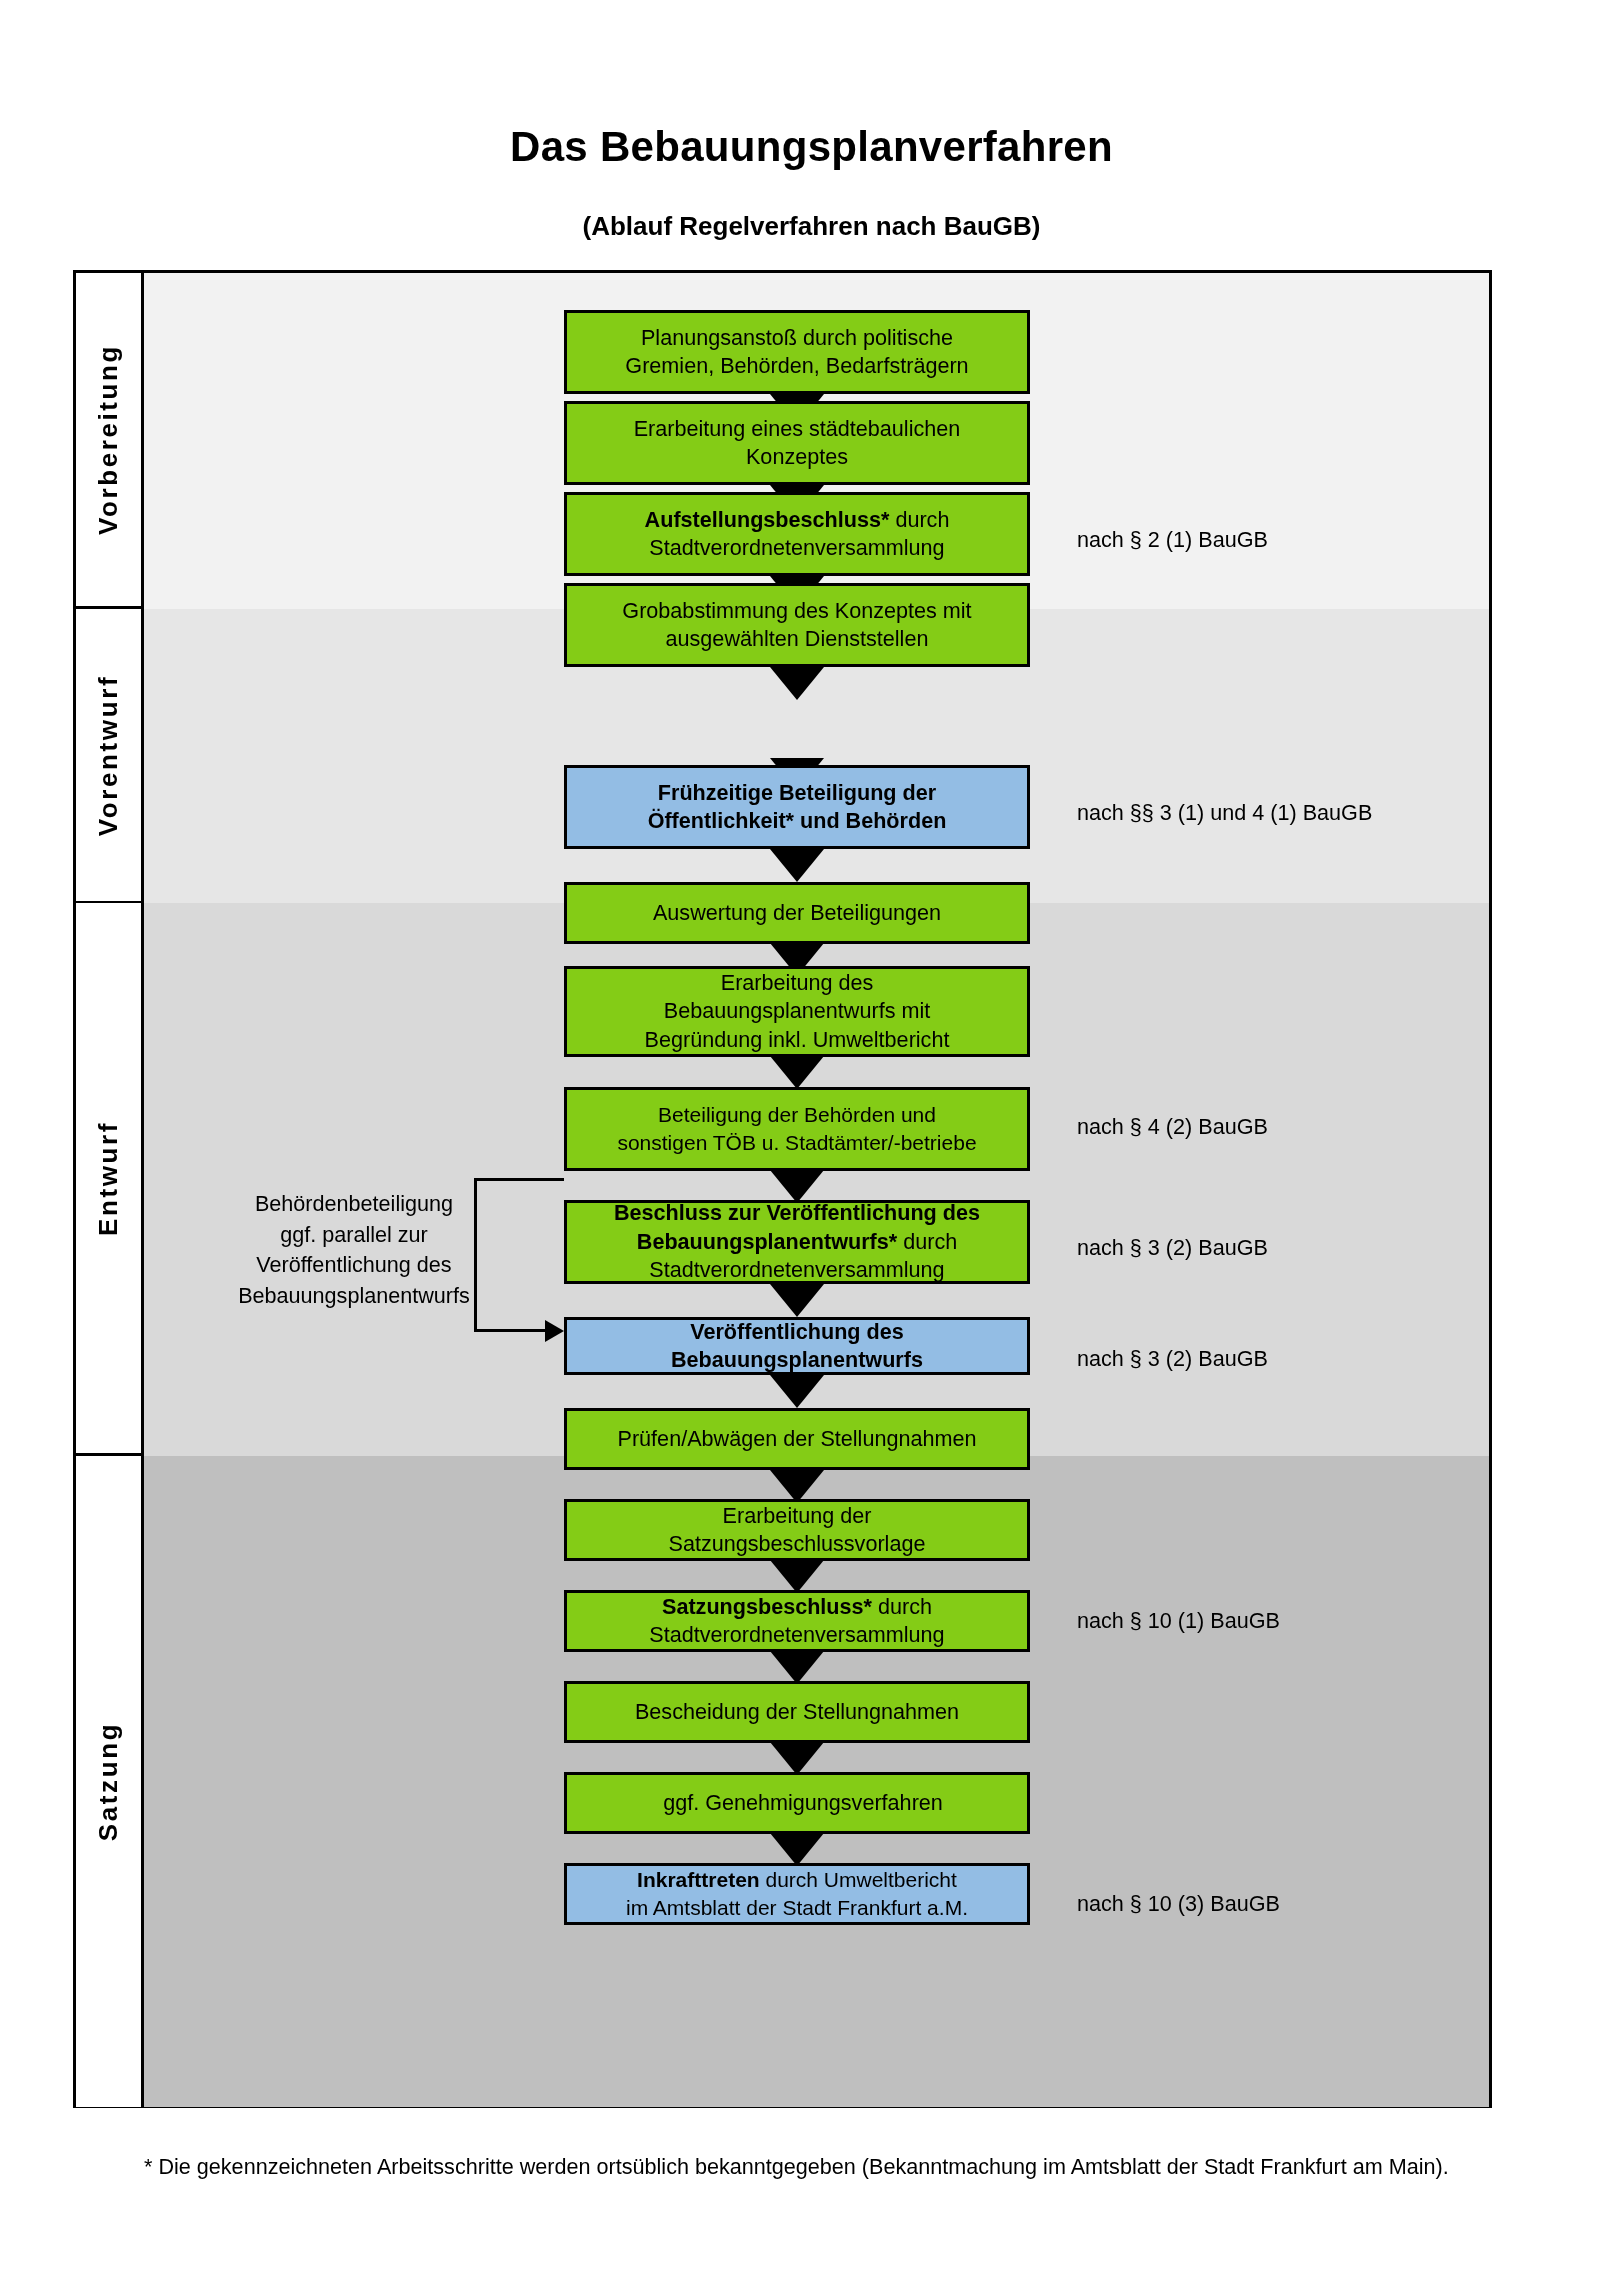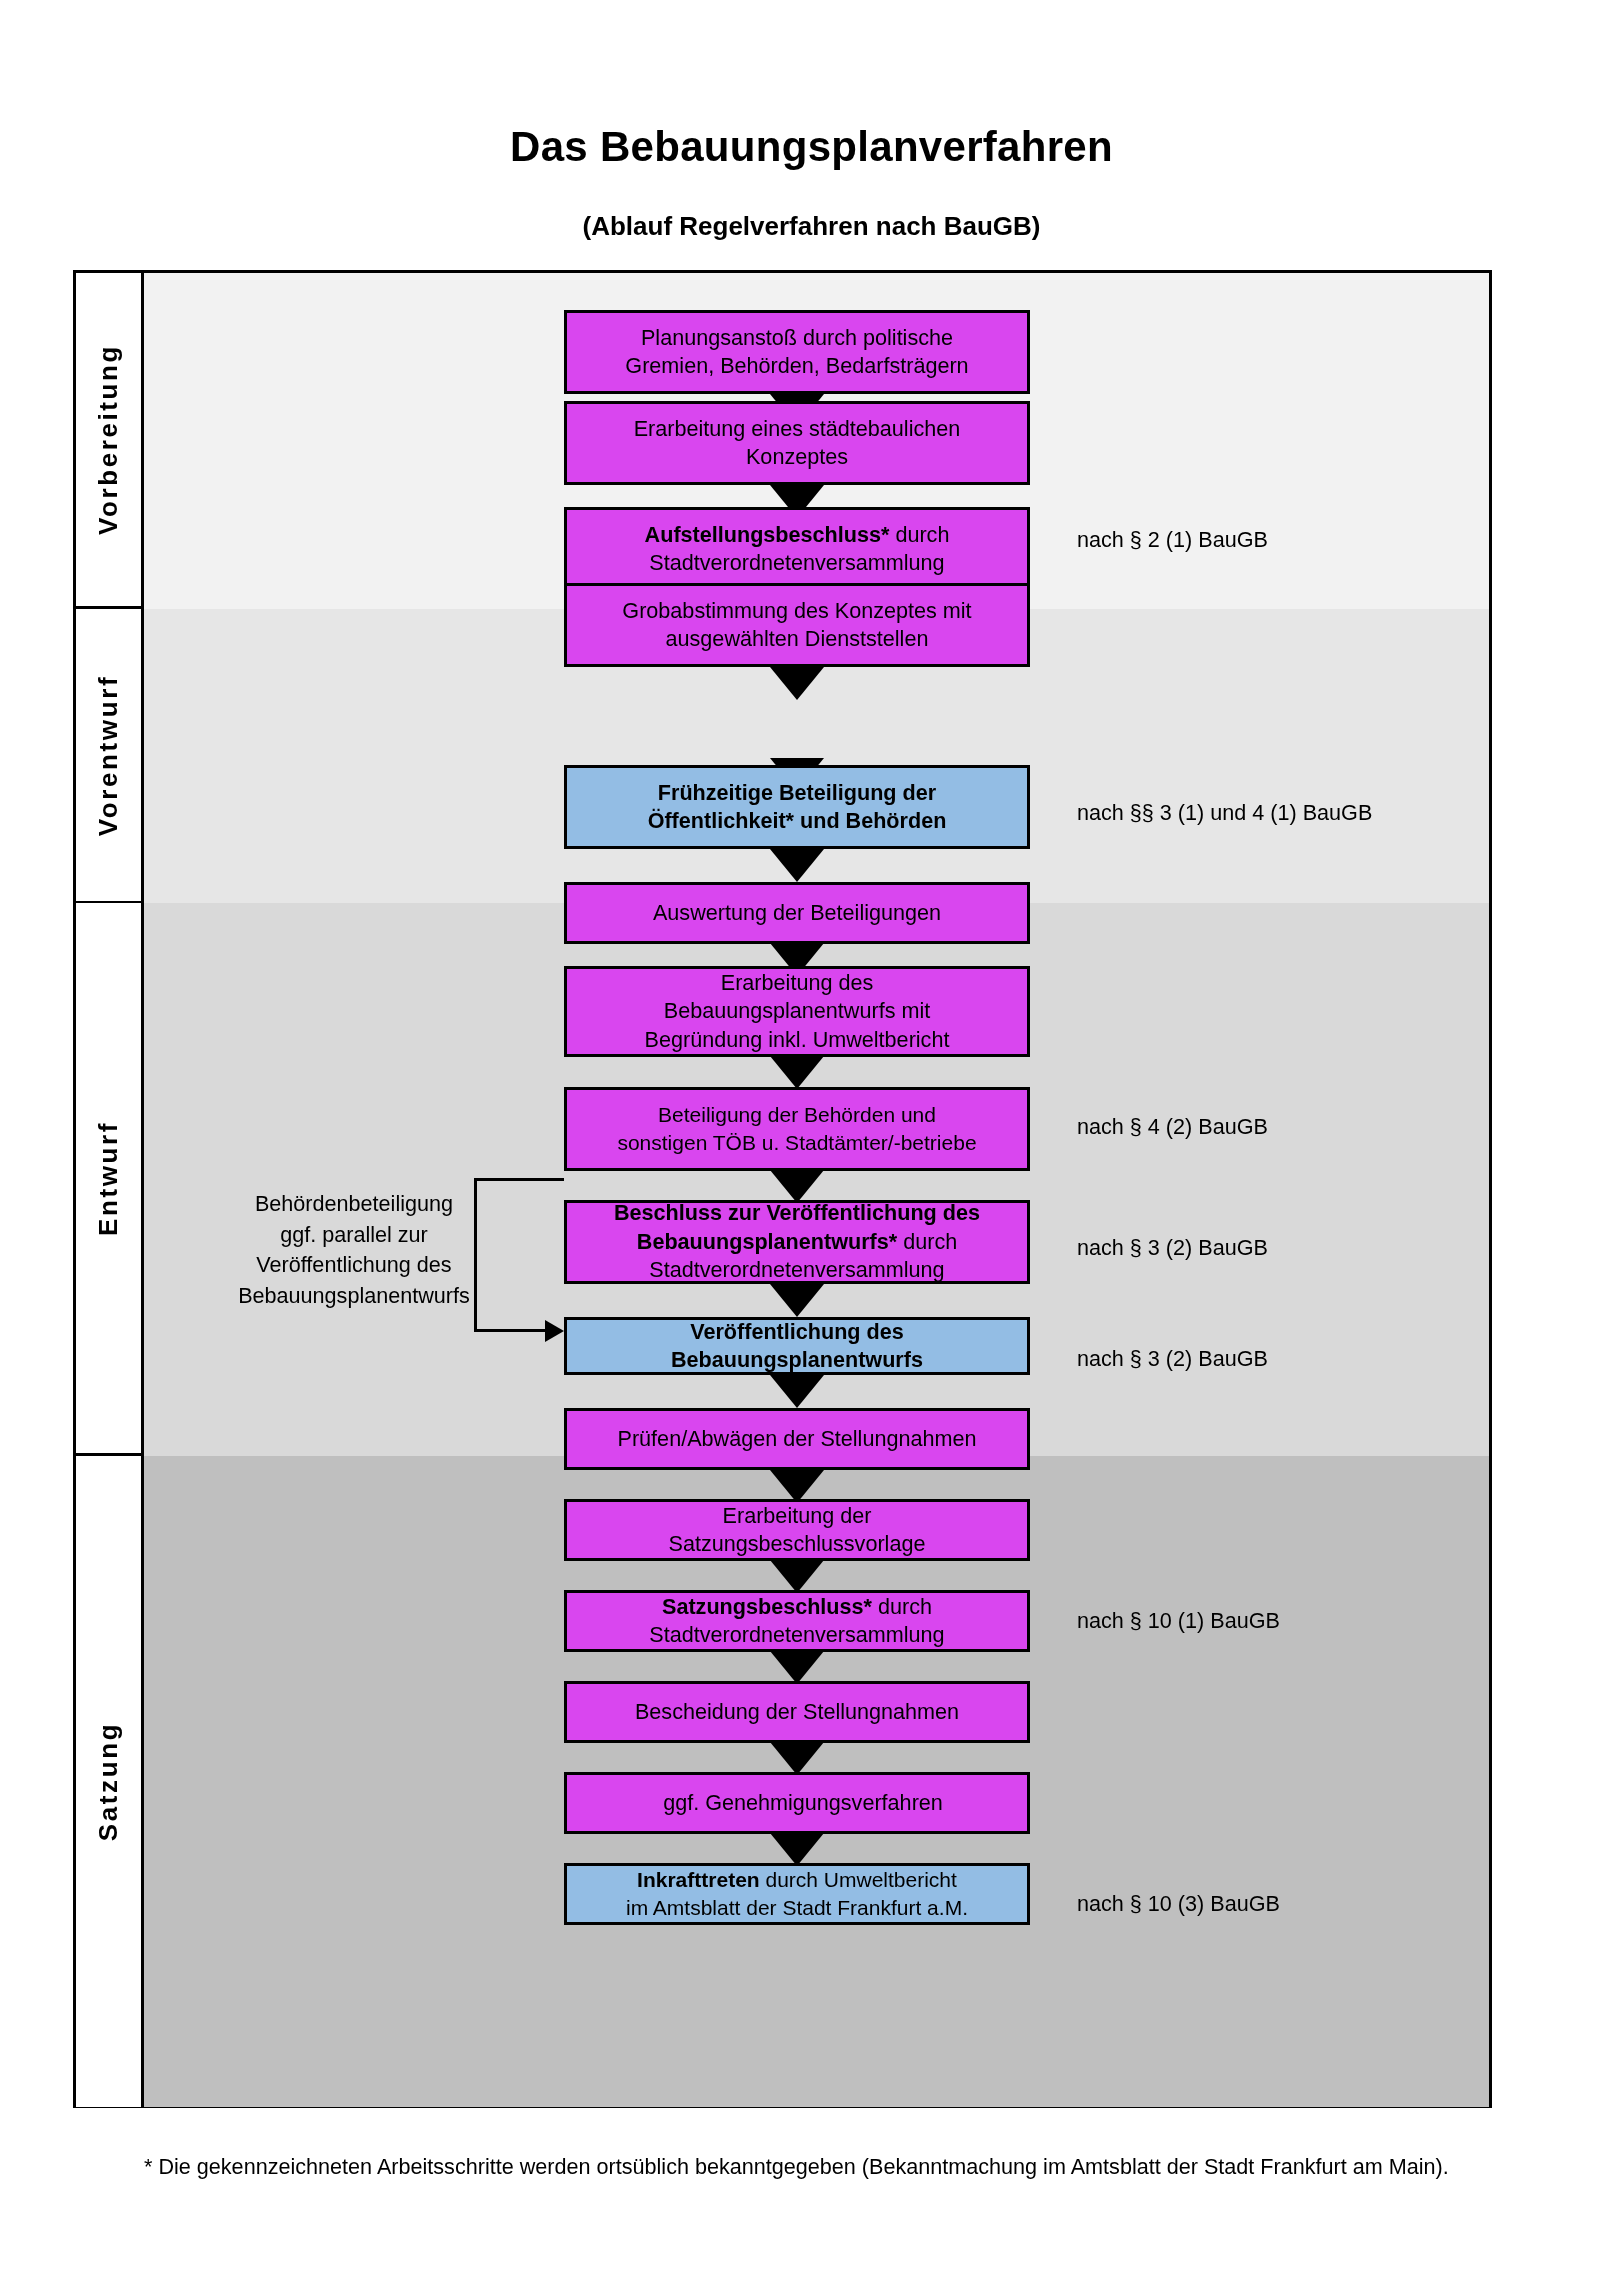--- a/index.html
+++ b/index.html
@@ -78,21 +78,21 @@
     box-sizing: border-box;
   }
 
   
   .pbox {
     position: absolute;
     left: 488px;           
     width: 466px;
     box-sizing: border-box;
     border: 3.9px solid #000000;
-    background: #d946ef;
+    background: #84cc16;
     display: flex;
     flex-direction: column;
     align-items: center;
     justify-content: center;
     text-align: center;
     font-size: 21.6px;
     line-height: 1.32;
     z-index: 4;
   }
   .pbox.highlight { background: #93BDE4; }
@@ -224,21 +224,21 @@
   <div class="pbox" style="top:37px; height:84px;">
     <span class="ln">Planungsanstoß durch politische</span>
     <span class="ln">Gremien, Behörden, Bedarfsträgern</span>
   </div>
 
   <div class="pbox" style="top:128px; height:84px;">
     <span class="ln">Erarbeitung eines städtebaulichen</span>
     <span class="ln">Konzeptes</span>
   </div>
 
-  <div class="pbox" style="top:234px; height:84px;">
+  <div class="pbox" style="top:219px; height:84px;">
     <span class="ln"><span class="b">Aufstellungsbeschluss*</span><span> durch</span></span>
     <span class="ln">Stadtverordnetenversammlung</span>
   </div>
 
   <div class="pbox" style="top:310px; height:84px;">
     <span class="ln">Grobabstimmung des Konzeptes mit</span>
     <span class="ln">ausgewählten Dienststellen</span>
   </div>
 
 

